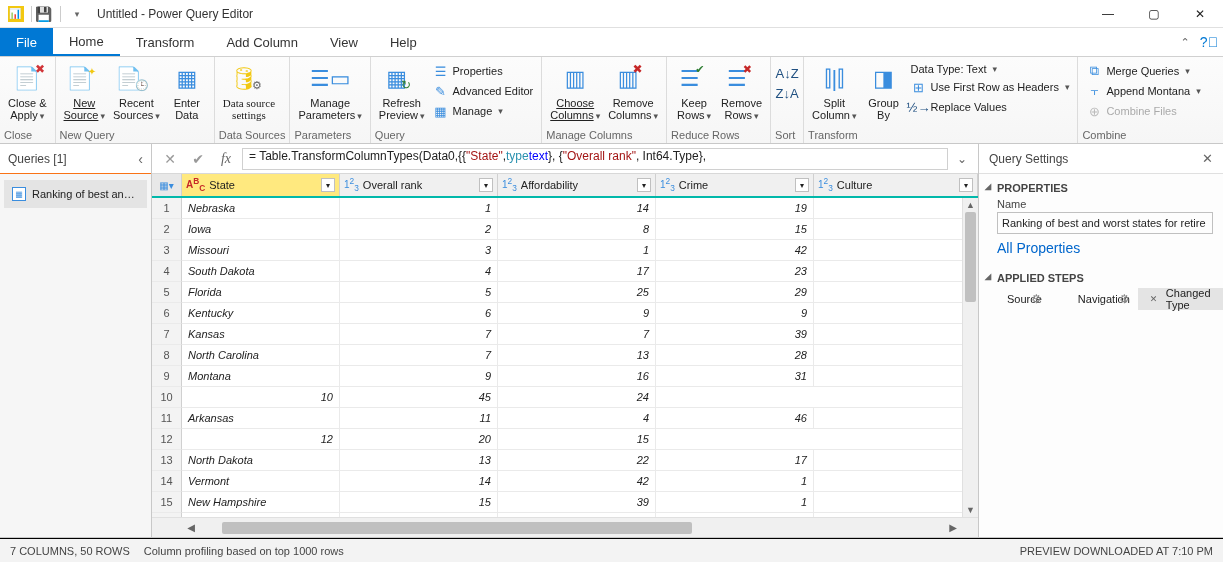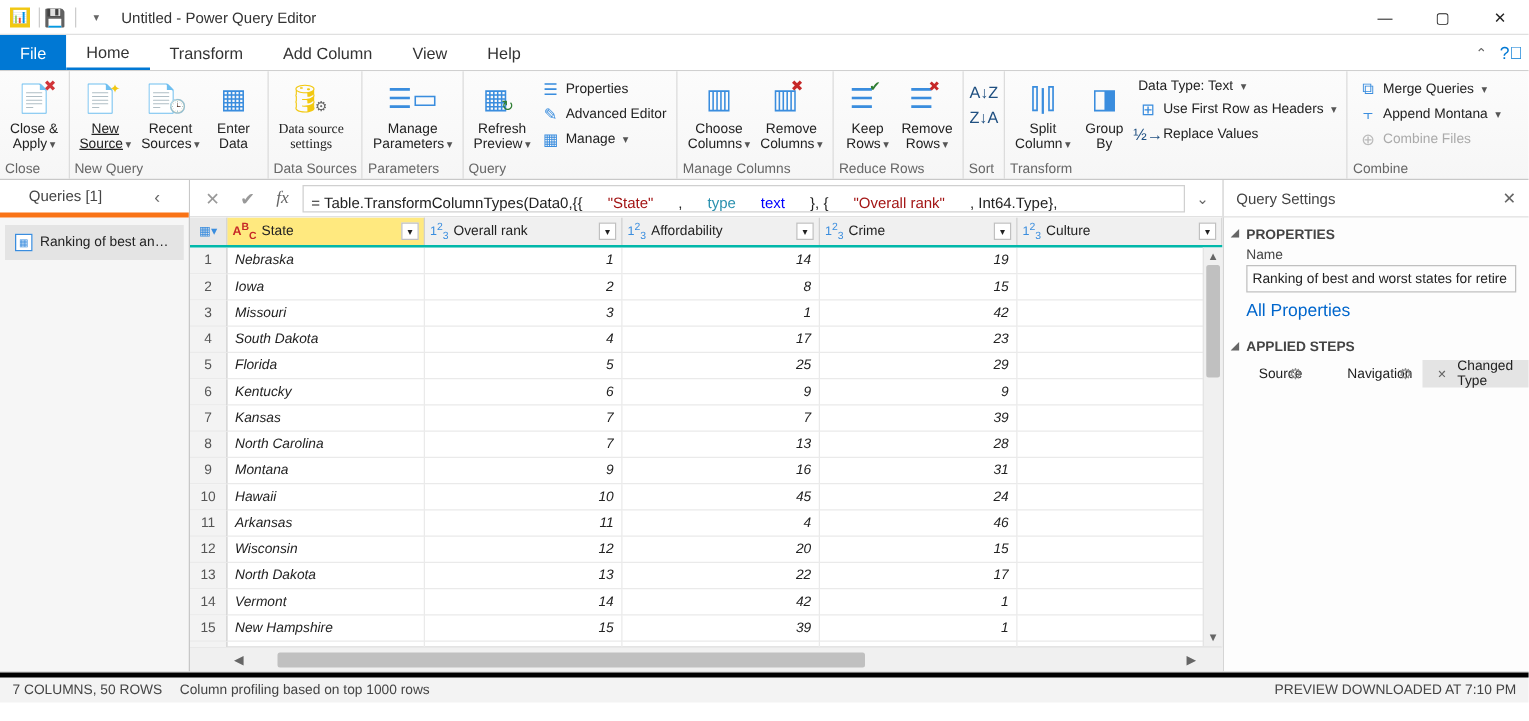--- a/index.html
+++ b/index.html
@@ -48,33 +48,33 @@
 .ico-refresh { color:#3a8dde; }
 .ico-green { color:#2e7d32; }
 .ico-red { color:#c62828; }
 .ico-blue { color:#3a8dde; }
 
 
 .body { display:flex; height:394px; border-bottom:1px solid #c8c8c8; }
 
 
 .queries { width:152px; min-width:152px; border-right:1px solid #c8c8c8; background:#f6f6f6; display:flex; flex-direction:column; }
-.queries .hdr { height:30px; display:flex; align-items:center; justify-content:space-between; padding:0 23px; border-bottom:4px solid #f97316; background:#fff; }
+.queries .hdr { height:30px; display:flex; align-items:center; justify-content:space-between; padding:0 8px; border-bottom:1px solid #f97316; background:#fff; }
 .queries .hdr-title { font-size:12px; color:#444; }
 .queries .collapse { font-size:14px; color:#666; }
 .query-item { height:28px; display:flex; align-items:center; gap:6px; padding:0 8px; background:#e4e4e4; margin:6px 4px 0 4px; }
 .query-item .qico { width:14px; height:14px; background:#fff; border:1px solid #3a8dde; display:flex; align-items:center; justify-content:center; }
 .query-item .qtxt { font-size:11px; white-space:nowrap; overflow:hidden; text-overflow:ellipsis; }
 
 
 .data-area { flex:1; display:flex; flex-direction:column; min-width:0; }
 .formula-bar { height:30px; display:flex; align-items:center; border-bottom:1px solid #d8d8d8; padding:0 6px; gap:4px; background:#fff; }
 .formula-bar .fbtn { width:24px; height:22px; display:flex; align-items:center; justify-content:center; color:#999; font-size:14px; }
 .formula-bar .fx { font-style:italic; font-family:'Cambria Math',serif; font-size:14px; color:#666; }
-.formula-bar .finput { flex:1; height:22px; border:1px solid #d0d0d0; background:#fff; padding:0 6px; font-family:Consolas,monospace; font-size:12px; display:flex; align-items:flex-end; overflow:hidden; white-space:nowrap;gap:20px; }
+.formula-bar .finput { flex:1; height:22px; border:1px solid #d0d0d0; background:#fff; padding:0 6px; font-family:Consolas,monospace; font-size:12px; display:flex; align-items:flex-start; overflow:hidden; white-space:nowrap; }
 .formula-bar .finput .kw-state{color:#A31515;} .formula-bar .finput .kw-type{color:#2B91AF;} .formula-bar .finput .kw-text{color:#0000FF;} .formula-bar .finput .kw-orank{color:#A31515;}
 .formula-bar .expander { width:20px; display:flex; align-items:center; justify-content:center; color:#666; }
 
 
 .grid { flex:1; overflow:hidden; position:relative; background:#fff; display:flex; flex-direction:column;}
 .grid-header { display:flex; height:24px; border-bottom:2px solid #01b8aa; background:#f0f0f0; }
 .cornercell { width:30px; border-right:1px solid #d0d0d0; background:#e8e8e8; display:flex; align-items:center; justify-content:center; }
 .colhead { border-right:1px solid #d0d0d0; display:flex; align-items:center; padding:0 4px; gap:4px; position:relative; font-size:11px; }
 .colhead.selected { background:#ffe97f; }
 .colhead .type-ico { font-size:11px; color:#555; }
@@ -107,21 +107,21 @@
 .prop-label { font-size:11px; color:#444; padding:0 10px 2px 18px; }
 .name-input { margin:0 10px 6px 18px; height:22px; border:1px solid #c0c0c0; padding:0 4px; font-size:11px; display:flex; align-items:center; overflow:hidden; white-space:nowrap; }
 .link { color:#0066cc; font-size:14px; padding:0 10px 8px 18px; }
 .steps { display:flex; flex-direction:row; }
 .step { height:22px; display:flex; align-items:center; padding:0 8px 0 28px; font-size:11px; position:relative; }
 .step .gear { position:absolute; right:8px; color:#888; font-size:12px;}
 .step.selected { background:#e4e4e4; }
 .step.selected::before { content:'✕'; position:absolute; left:12px; font-size:9px; color:#666;}
 
 
-.statusbar { height:24px; background:#f3f3f3; display:flex; align-items:center; padding:0 10px; font-size:11px; color:#444; border-top:4px solid #000000; }
+.statusbar { height:24px; background:#f3f3f3; display:flex; align-items:center; padding:0 10px; font-size:11px; color:#444; border-top:1px solid #000000; }
 .statusbar .s1 { padding-right:14px; }
 .statusbar .spacer { flex:1; }
 .statusbar .s3 { color:#444; }
 </style>
 </head>
 <body>
 
 <div class="titlebar">
   <div class="app-icon">📊</div>
   <div class="sep"></div>
@@ -231,21 +231,21 @@
           </div>
       </div>
     </div>
     <div class="group-label">Query</div>
   </div>
 
   <div class="group">
     <div class="group-items">
       <div class="big-btn">
         <div class="ico ico-blue">▥</div>
-        <div class="lbl"><span style="white-space:pre-line;">Choose
+        <div class="lbl"><span style="white-space:pre-line;text-decoration:underline;">Choose
 Columns</span><span class="dd">▾</span></div>
       </div>
       <div class="big-btn">
         <div class="ico">
             <span class="ico-blue">▥</span>
             <span class="ico-red" style="font-size:12px;position:relative;top:-10px;left:-6px;">✖</span>
           </div>
         <div class="lbl"><span style="white-space:pre-line;">Remove
 Columns</span><span class="dd">▾</span></div>
       </div>
@@ -474,37 +474,35 @@
           <div class="row">
             <div class="rownum">9</div>
             <div class="cell w-state">Montana</div>
             <div class="cell num w-rank">9</div>
             <div class="cell num w-aff">16</div>
             <div class="cell num w-crime">31</div>
             <div class="cell num w-culture" style="flex: 1 1 0%;"></div>
           </div>
           <div class="row">
             <div class="rownum">10</div>
-            <div class="cell w-state">Hawaii</div>
             <div class="cell num w-rank">10</div>
             <div class="cell num w-aff">45</div>
             <div class="cell num w-crime">24</div>
             <div class="cell num w-culture" style="flex: 1 1 0%;"></div>
           </div>
           <div class="row">
             <div class="rownum">11</div>
             <div class="cell w-state">Arkansas</div>
             <div class="cell num w-rank">11</div>
             <div class="cell num w-aff">4</div>
             <div class="cell num w-crime">46</div>
             <div class="cell num w-culture" style="flex: 1 1 0%;"></div>
           </div>
           <div class="row">
             <div class="rownum">12</div>
-            <div class="cell w-state">Wisconsin</div>
             <div class="cell num w-rank">12</div>
             <div class="cell num w-aff">20</div>
             <div class="cell num w-crime">15</div>
             <div class="cell num w-culture" style="flex: 1 1 0%;"></div>
           </div>
           <div class="row">
             <div class="rownum">13</div>
             <div class="cell w-state">North Dakota</div>
             <div class="cell num w-rank">13</div>
             <div class="cell num w-aff">22</div>

